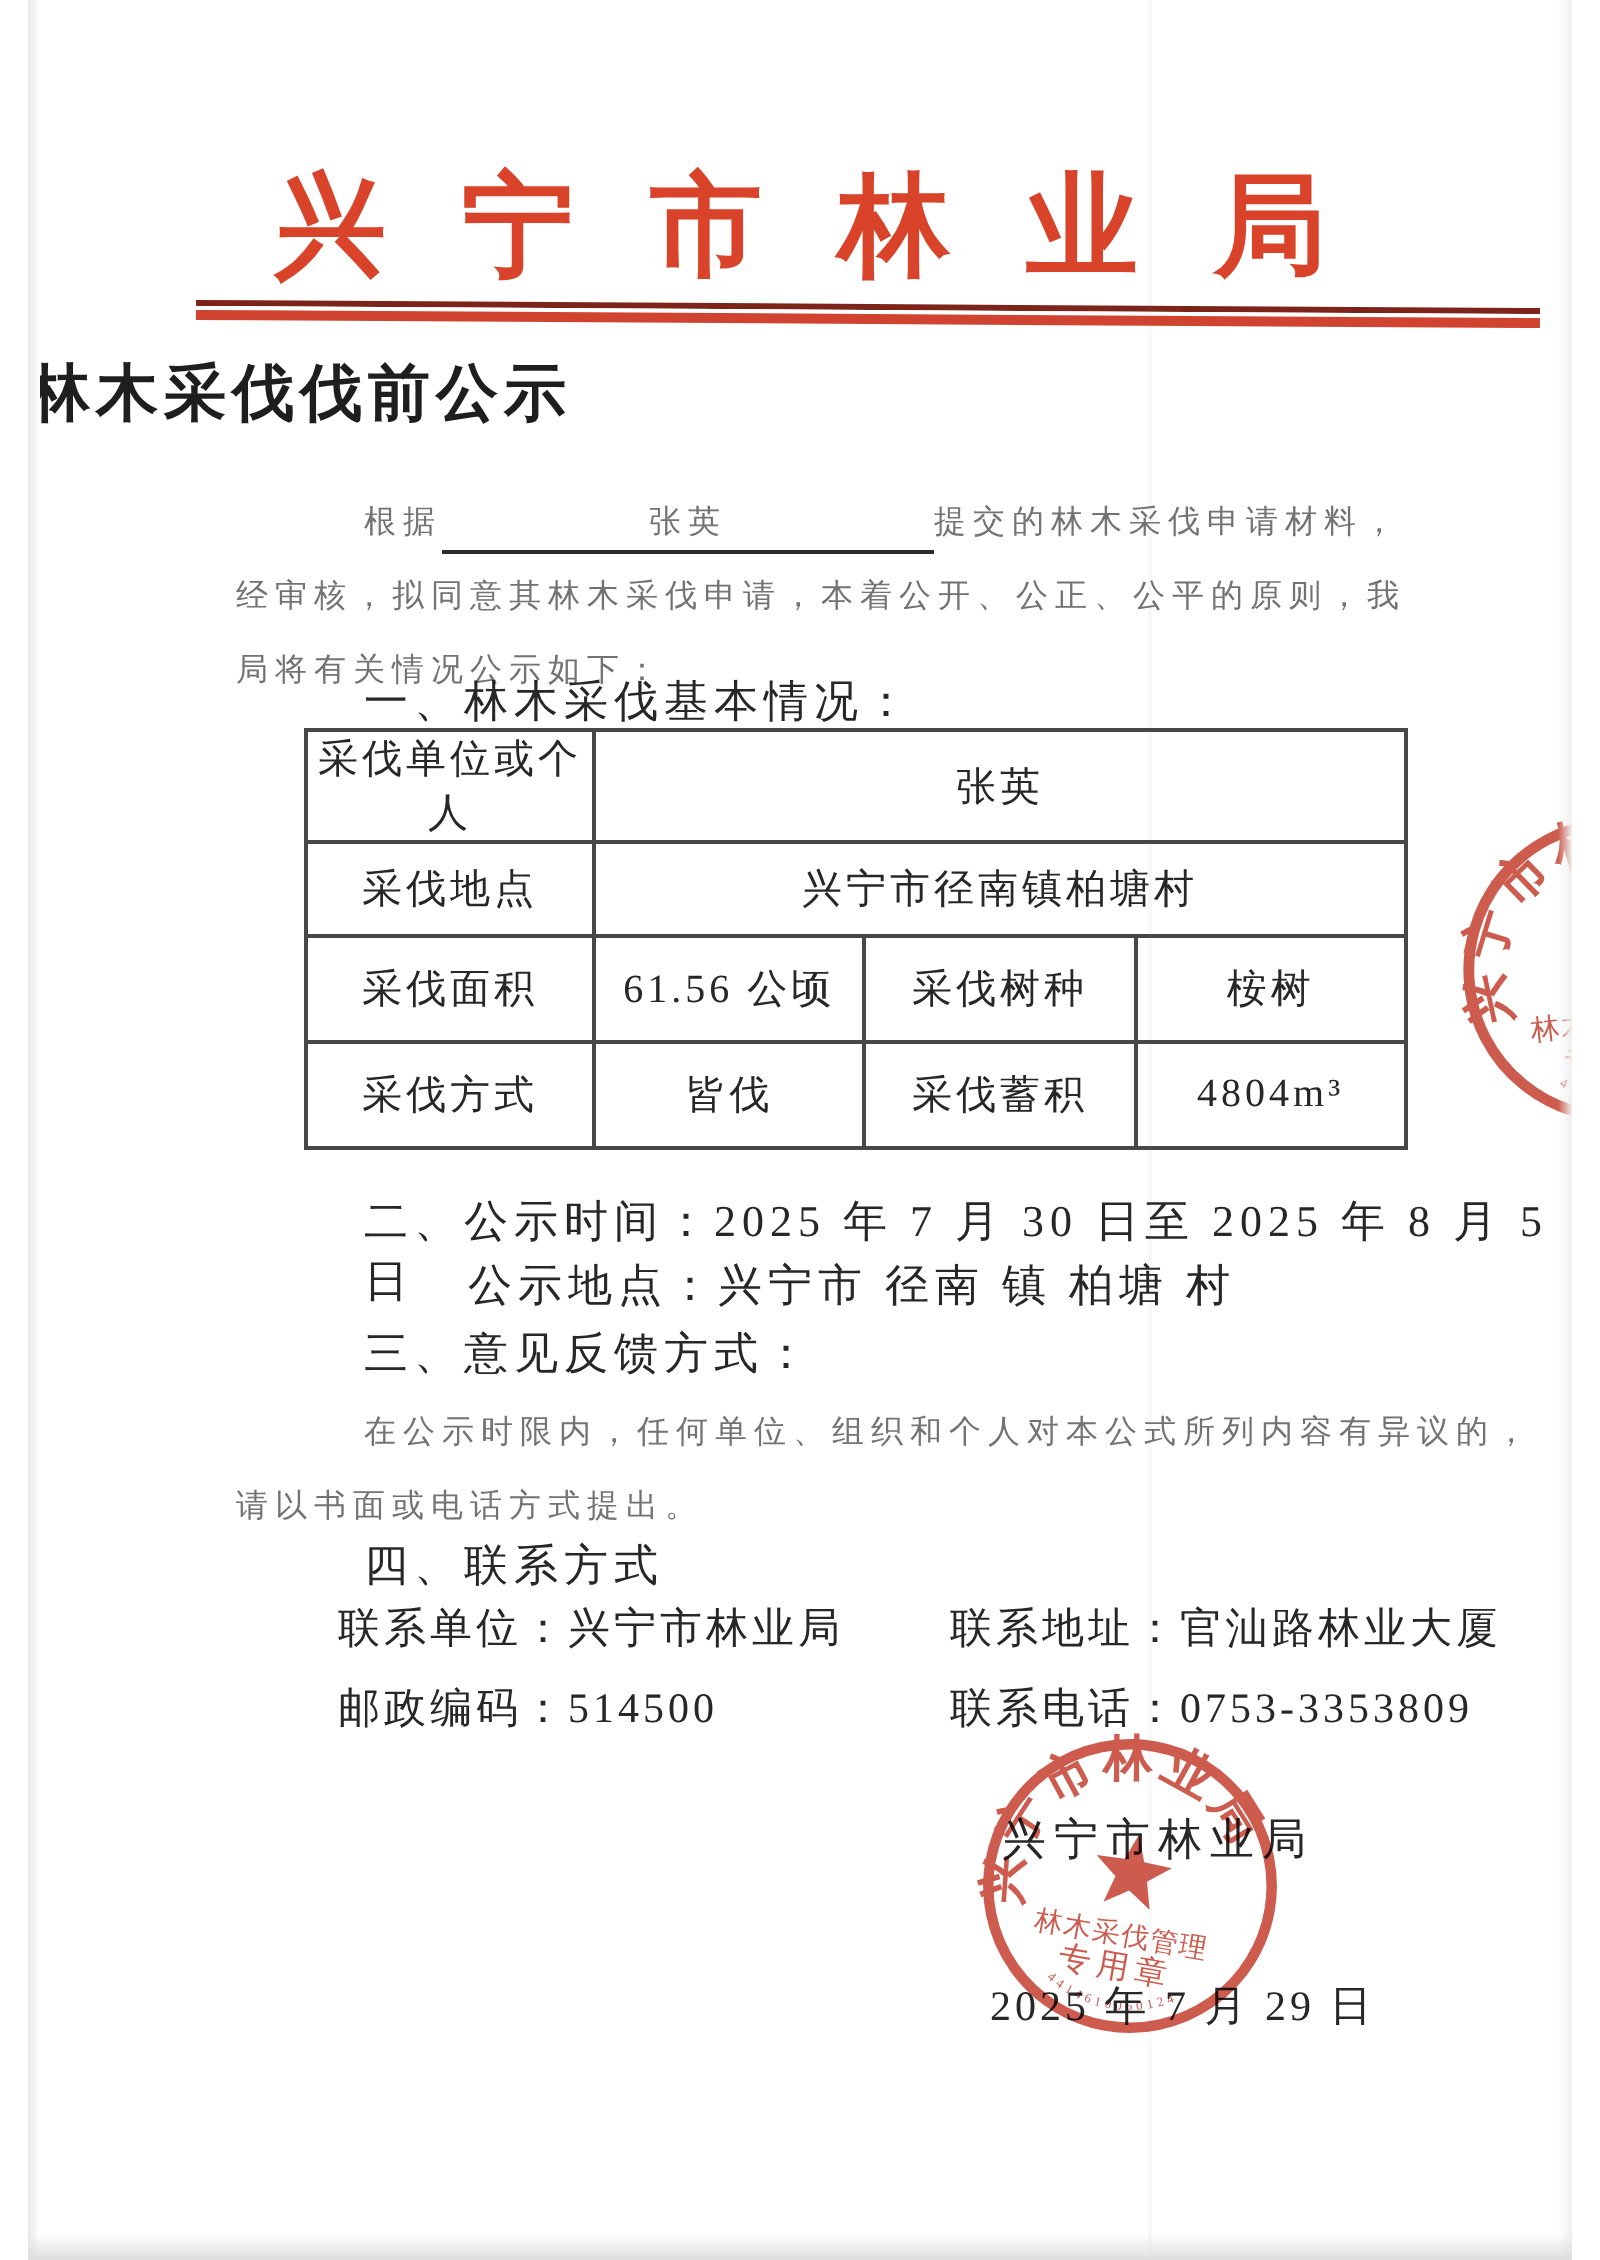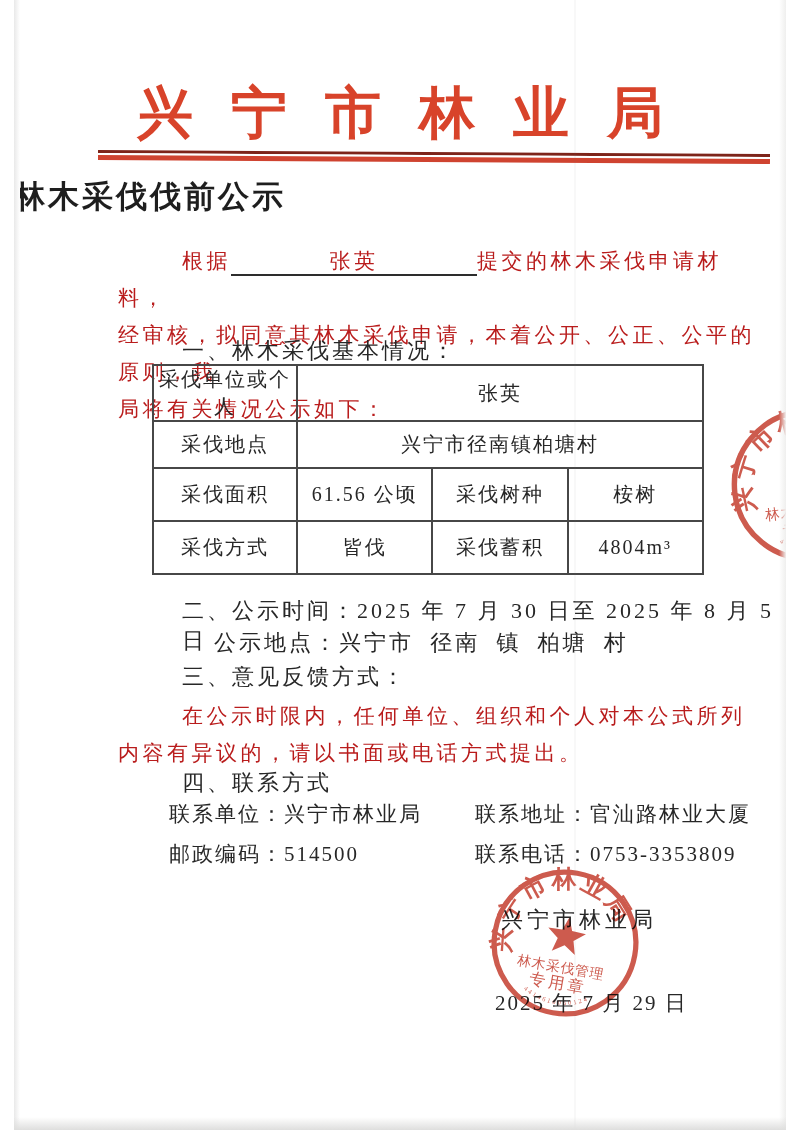--- a/index.html
+++ b/index.html
@@ -38,21 +38,21 @@
   .red-rule .r3{height:5px;background:#cf4330;}
 
   .doc-title{
     position:absolute;top:176px;left:0;width:100%;
     text-align:left;
     font-size:31px;font-weight:bold;color:#1e1e1e;
     letter-spacing:3px;
   }
 
   
-  .bodytext{font-size:21px;letter-spacing:3.5px;line-height:37px;color:#b91c1c;}
+  .bodytext{font-size:16px;letter-spacing:3.5px;line-height:37px;color:#737373;}
   .intro{position:absolute;left:104px;top:243px;width:648px;}
   .blank-line{
     display:inline-block;width:246px;
     border-bottom:2px solid #2d2d2d;
     text-align:center;line-height:26px;
   }
   .h-section{font-size:22px;letter-spacing:3px;}
 
   .sec1-heading{position:absolute;left:168px;top:336px;}
 
@@ -65,21 +65,21 @@
   table.info td{
     border:2px solid #474747;
     text-align:center;vertical-align:middle;
     font-size:20px;letter-spacing:2px;
     padding:0 2px;
   }
   .c1{width:138px;} .c2{width:166px;} .c3{width:95px;} .c4{width:145px;}
   .rh1{height:42px;} .rh2{height:47px;} .rh3{height:53px;} .rh4{height:53px;} .rh5{height:40px;}
 
   .sec2-line1{position:absolute;left:168px;top:596px;}
-  .sec2-line2{position:absolute;left:200px;top:628px;font-family:Liberation Mono, monospace;}
+  .sec2-line2{position:absolute;left:220px;top:628px;}
   .sec3-heading{position:absolute;left:168px;top:662px;}
   .sec3-body{position:absolute;left:104px;top:698px;width:650px;text-indent:64px;}
   .sec4-heading{position:absolute;left:168px;top:768px;}
 
   .contact-row1{position:absolute;left:155px;top:800px;width:600px;display:flex;}
   .contact-row2{position:absolute;left:155px;top:840px;width:600px;display:flex;}
   .contact-cell-l{width:300px;font-size:21px;letter-spacing:2px;}
   .contact-cell-r{width:300px;font-size:21px;letter-spacing:2px;margin-left:12px;}
 
   .sig-org{position:absolute;left:487px;top:905px;font-size:22px;letter-spacing:4px;}

